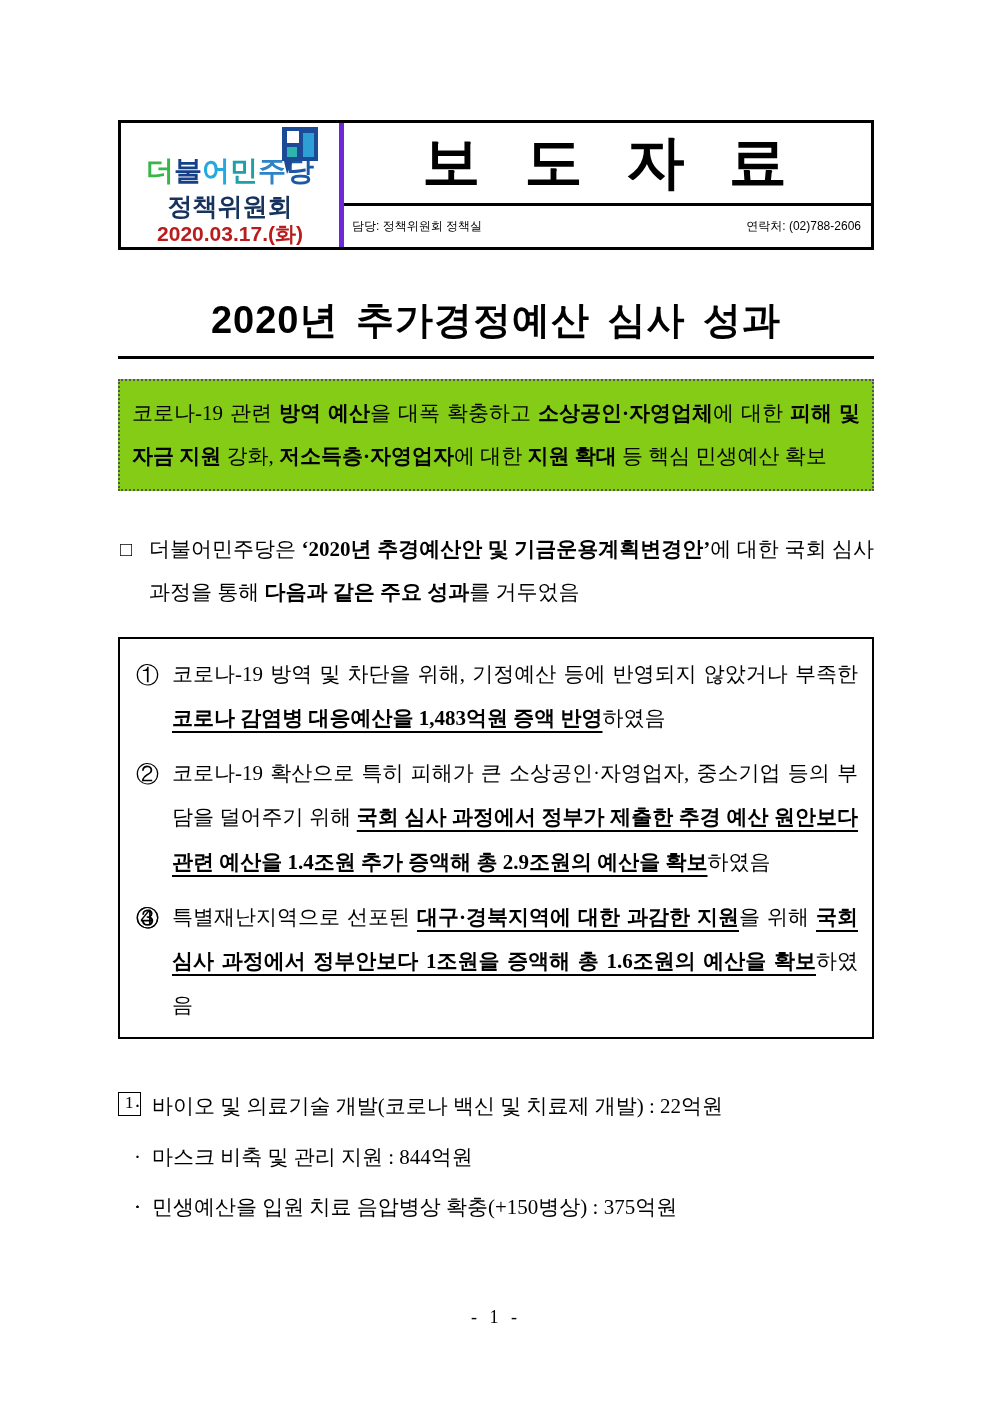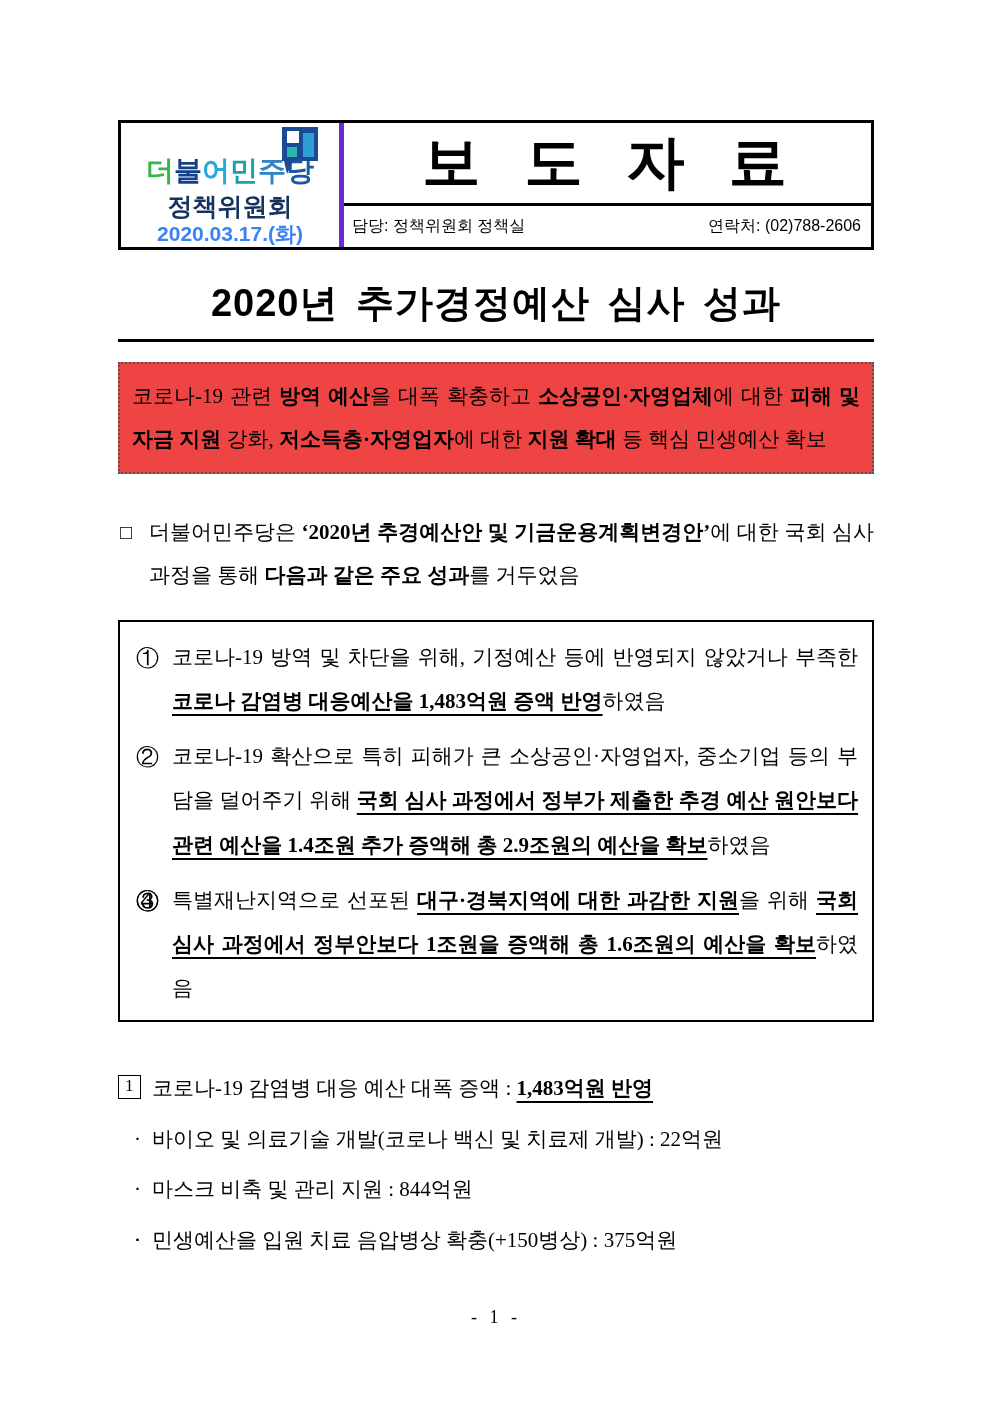--- a/index.html
+++ b/index.html
@@ -85,27 +85,27 @@
     white-space: nowrap;
   }
   .header-contact-row {
     height: 41px;
     border-top: 3px solid #000;
     display: flex;
     align-items: center;
     justify-content: space-between;
     padding: 0 10px 0 8px;
     font-family: "Liberation Sans", "DejaVu Sans", sans-serif;
-    font-size: 16px;
+    font-size: 12px;
     white-space: nowrap;
   }
 
   
   .doc-title {
-    margin-top: 28px;
+    margin-top: 45px;
     text-align: center;
     font-family: "Liberation Sans", "DejaVu Sans", sans-serif;
     font-weight: 900;
     font-size: 38px;
     letter-spacing: 1px;
     word-spacing: 6px;
   }
   .title-rule {
     margin-top: 10px;
     border-bottom: 3px solid #000;
@@ -226,35 +226,35 @@
         <svg width="42" height="52" viewBox="0 0 42 52">
           <rect x="1" y="1" width="36" height="34" style="fill: rgb(27, 74, 151);"></rect>
           <rect x="6" y="5" width="12" height="12" style="fill: rgb(255, 255, 255);"></rect>
           <rect x="6" y="21" width="10" height="10" style="fill: rgb(47, 179, 174);"></rect>
           <rect x="22" y="7" width="11" height="24" style="fill: rgb(46, 159, 212);"></rect>
           <polygon points="3,35 12,35 6,48" style="fill: rgb(27, 74, 151);"></polygon>
         </svg>
       </span>
       <div class="logo-name"><span style="color: rgb(58, 181, 74);">더</span><span style="color: rgb(21, 63, 135);">불</span><span style="color: rgb(34, 170, 223);">어</span><span style="color: rgb(30, 160, 168);">민</span><span style="color: rgb(46, 130, 198);">주</span><span style="color: rgb(26, 90, 165);">당</span></div>
       <div class="logo-committee" style="color: rgb(22, 51, 94); text-align: center;">정책위원회</div>
-      <div class="logo-date" style="color: #3b82f6;">2020.03.17.(화)</div>
+      <div class="logo-date" style="color: #b91c1c;">2020.03.17.(화)</div>
     </div>
     <div class="header-right">
       <div class="doc-type">보 도 자 료</div>
       <div class="header-contact-row">
         <span>담당: 정책위원회 정책실</span>
         <span>연락처: (02)788-2606</span>
       </div>
     </div>
   </div>
 
   <div class="doc-title">2020년 추가경정예산 심사 성과</div>
   <div class="title-rule"></div>
 
-  <div class="summary-box" style="background-color: #ef4444;"><span>코로나-19 관련 </span><span class="b">방역 예산</span><span>을 대폭 확충하고 </span><span class="b">소상공인·자영업체</span><span>에 대한 </span><span class="b">피해 및 자금 지원</span><span> 강화, </span><span class="b">저소득층·자영업자</span><span>에 대한 </span><span class="b">지원 확대</span><span> 등 핵심 민생예산 확보</span></div>
+  <div class="summary-box" style="background-color: #84cc16;"><span>코로나-19 관련 </span><span class="b">방역 예산</span><span>을 대폭 확충하고 </span><span class="b">소상공인·자영업체</span><span>에 대한 </span><span class="b">피해 및 자금 지원</span><span> 강화, </span><span class="b">저소득층·자영업자</span><span>에 대한 </span><span class="b">지원 확대</span><span> 등 핵심 민생예산 확보</span></div>
 
   <div class="intro">
     <span class="marker">□</span>
     <span><span>더불어민주당은 </span><span class="b">‘2020년 추경예산안 및 기금운용계획변경안’</span><span>에 대한 국회 심사 과정을 통해 </span><span class="b">다음과 같은 주요 성과</span><span>를 거두었음</span></span>
   </div>
 
   <div class="achievements-box">
     <div class="box-item">
       <span class="item-num">①</span>
       <span><span>코로나-19 방역 및 차단을 위해, 기정예산 등에 반영되지 않았거나 부족한 </span><span class="b u">코로나 감염병 대응예산을 1,483억원 증액 반영</span><span>하였음</span></span>
@@ -268,21 +268,20 @@
     </div>
     <div class="box-item">
       <span class="item-num">④</span>
       <span><span>특별재난지역으로 선포된 </span><span class="b u">대구·경북지역에 대한 과감한 지원</span><span>을 위해 </span><span class="b u">국회 심사 과정에서 정부안보다 1조원을 증액해 총 1.6조원의 예산을 확보</span><span>하였음</span></span>
     </div>
   </div>
 
   <div class="section1">
     <div class="section1-heading">
       <span class="boxed-num">1</span>
-      <span><span>코로나-19 감염병 대응 예산 대폭 증액 : </span><span class="b u">1,483억원 반영</span></span>
     </div>
     <div class="bullet-row">
       <span class="dot">·</span>
       <span>바이오 및 의료기술 개발(코로나 백신 및 치료제 개발) : 22억원</span>
     </div>
     <div class="bullet-row">
       <span class="dot">·</span>
       <span>마스크 비축 및 관리 지원 : 844억원</span>
     </div>
     <div class="bullet-row">

